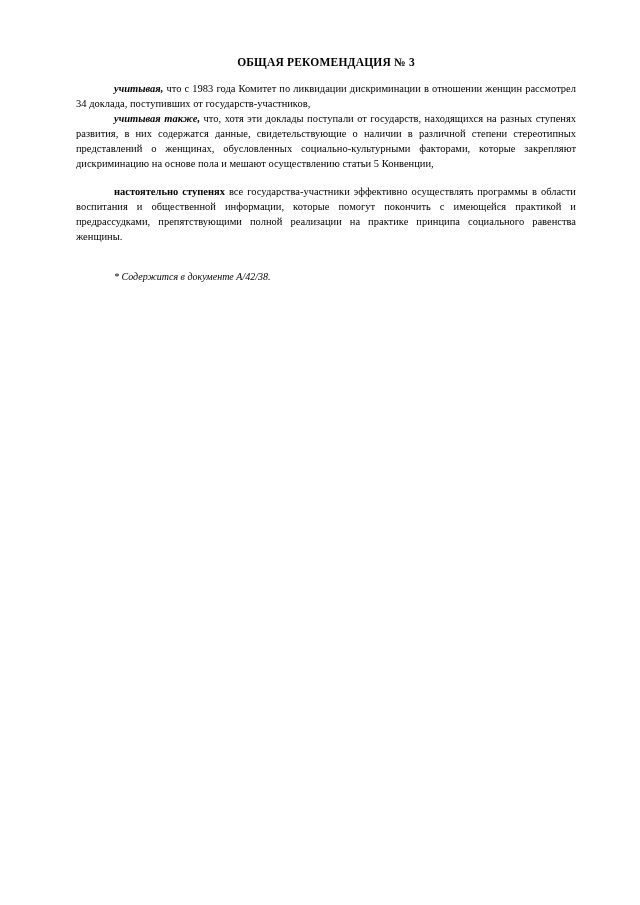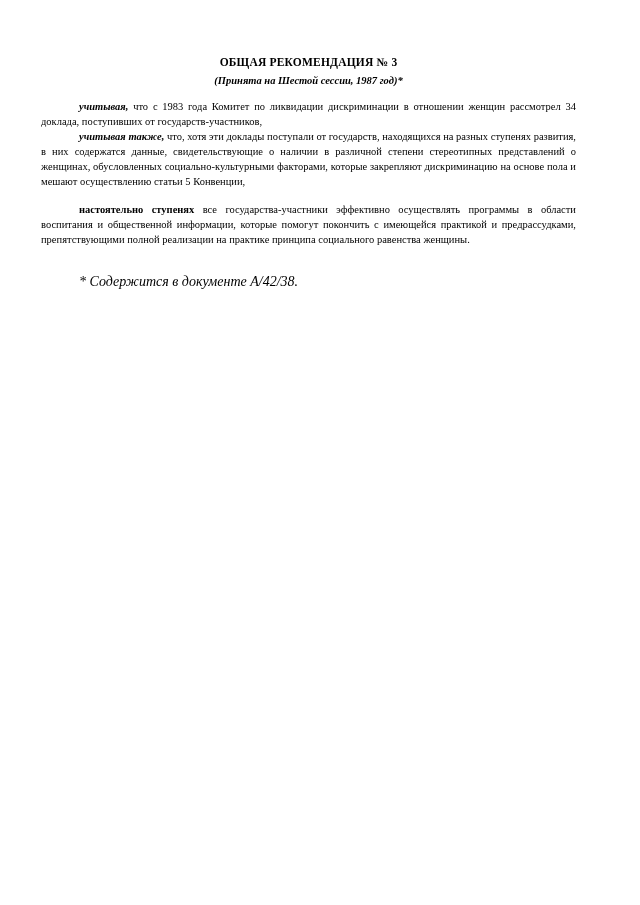--- a/index.html
+++ b/index.html
@@ -12,21 +12,21 @@
     height: 905px;
     overflow: hidden;
     font-family: "Liberation Serif", serif;
     color: #000000;
   }
   .page {
     position: relative;
     width: 640px;
     height: 905px;
     box-sizing: border-box;
-    padding: 48px 64px 0 41px;
+    padding: 48px 64px 0 76px;
   }
   .doc-title {
     text-align: center;
     font-weight: bold;
     font-size: 11.5px;
     letter-spacing: 0.2px;
     margin: 8px 0 0 0;
   }
   .doc-subtitle {
     text-align: center;
@@ -53,34 +53,33 @@
     margin-top: 0;
   }
   .kw {
     font-weight: bold;
     font-style: italic;
   }
   .kw-plain {
     font-weight: bold;
   }
   .footnote {
-    font-size: 14px;
+    font-size: 10px;
     font-style: italic;
     margin: 26px 0 0 0;
     text-indent: 38px;
   }
 </style>
 </head>
 <body>
 
 <div class="page">
 
   <h1 class="doc-title">ОБЩАЯ РЕКОМЕНДАЦИЯ № 3</h1>
 
-  <div class="doc-subtitle">(Принята на Шестой сессии, 1987 год)*</div>
 
 
   <p class="body-par">
     <span class="kw">учитывая,</span><span> что с 1983 года Комитет по ликвидации дискриминации в отношении женщин рассмотрел 34 доклада, поступивших от государств-участников,</span>
   </p>
 
   <p class="body-par tight">
     <span class="kw">учитывая также,</span><span> что, хотя эти доклады поступали от государств, находящихся на разных ступенях развития, в них содержатся данные, свидетельствующие о наличии в различной степени стереотипных представлений о женщинах, обусловленных социально-культурными факторами, которые закрепляют дискриминацию на основе пола и мешают осуществлению статьи 5 Конвенции,</span>
   </p>
 

